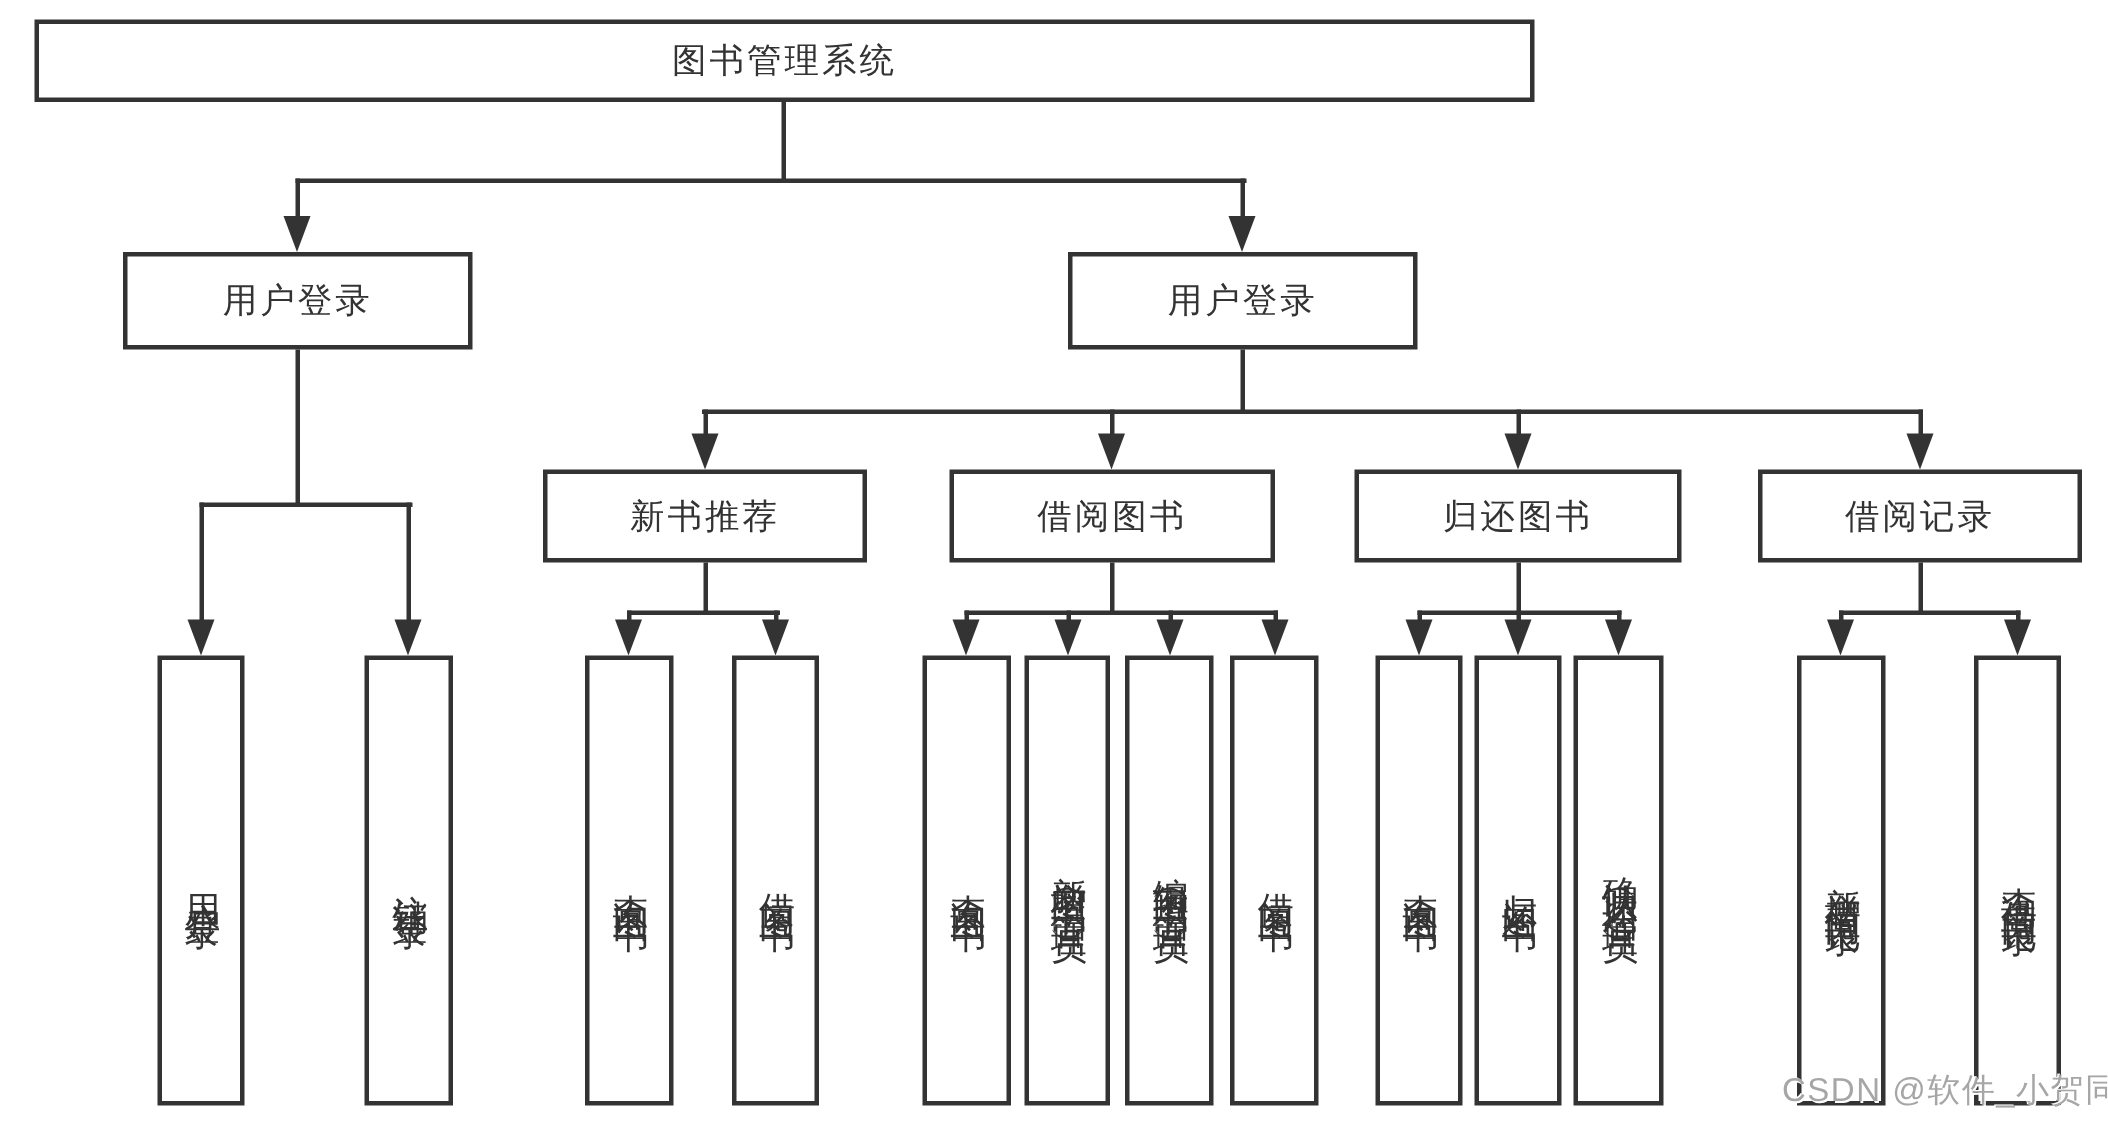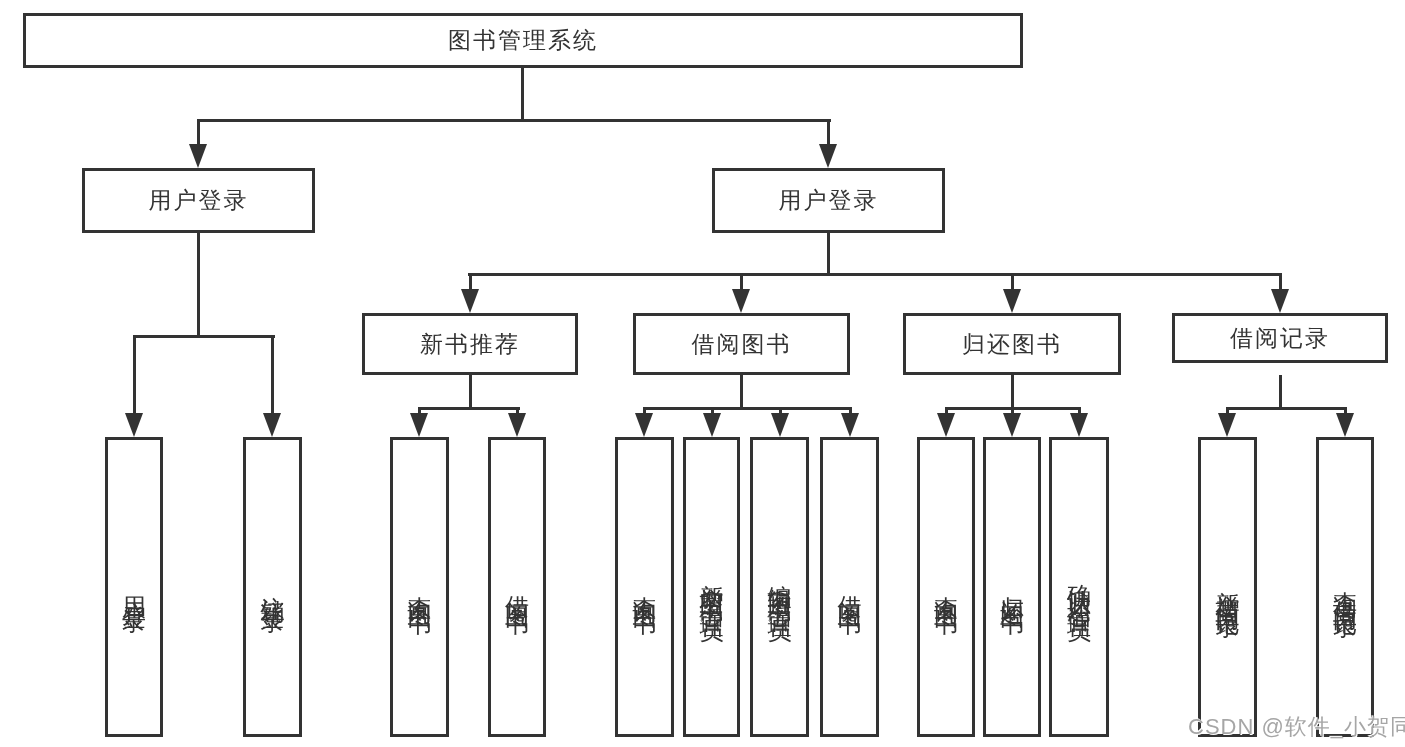--- a/index.html
+++ b/index.html
@@ -77,21 +77,21 @@
 
   <div class="box" style="left:362px; top:313px; width:216px; height:62px;">
     <span class="hlabel">新书推荐</span>
   </div>
   <div class="box" style="left:633px; top:313px; width:217px; height:62px;">
     <span class="hlabel">借阅图书</span>
   </div>
   <div class="box" style="left:903px; top:313px; width:218px; height:62px;">
     <span class="hlabel">归还图书</span>
   </div>
-  <div class="box" style="left:1172px; top:313px; width:216px; height:50px;">
+  <div class="box" style="left:1172px; top:313px; width:216px; height:62px;">
     <span class="hlabel">借阅记录</span>
   </div>
 
   <div class="line" style="left:469px; top:375px; width:3px; height:35px;"></div>
   <div class="line" style="left:418px; top:407px; width:102px; height:3px;"></div>
   <div class="line" style="left:418px; top:407px; width:3px; height:10px;"></div>
   <div class="ah" style="left:410px; top:413px;"></div>
   <div class="line" style="left:516px; top:407px; width:3px; height:10px;"></div>
   <div class="ah" style="left:508px; top:413px;"></div>
 

